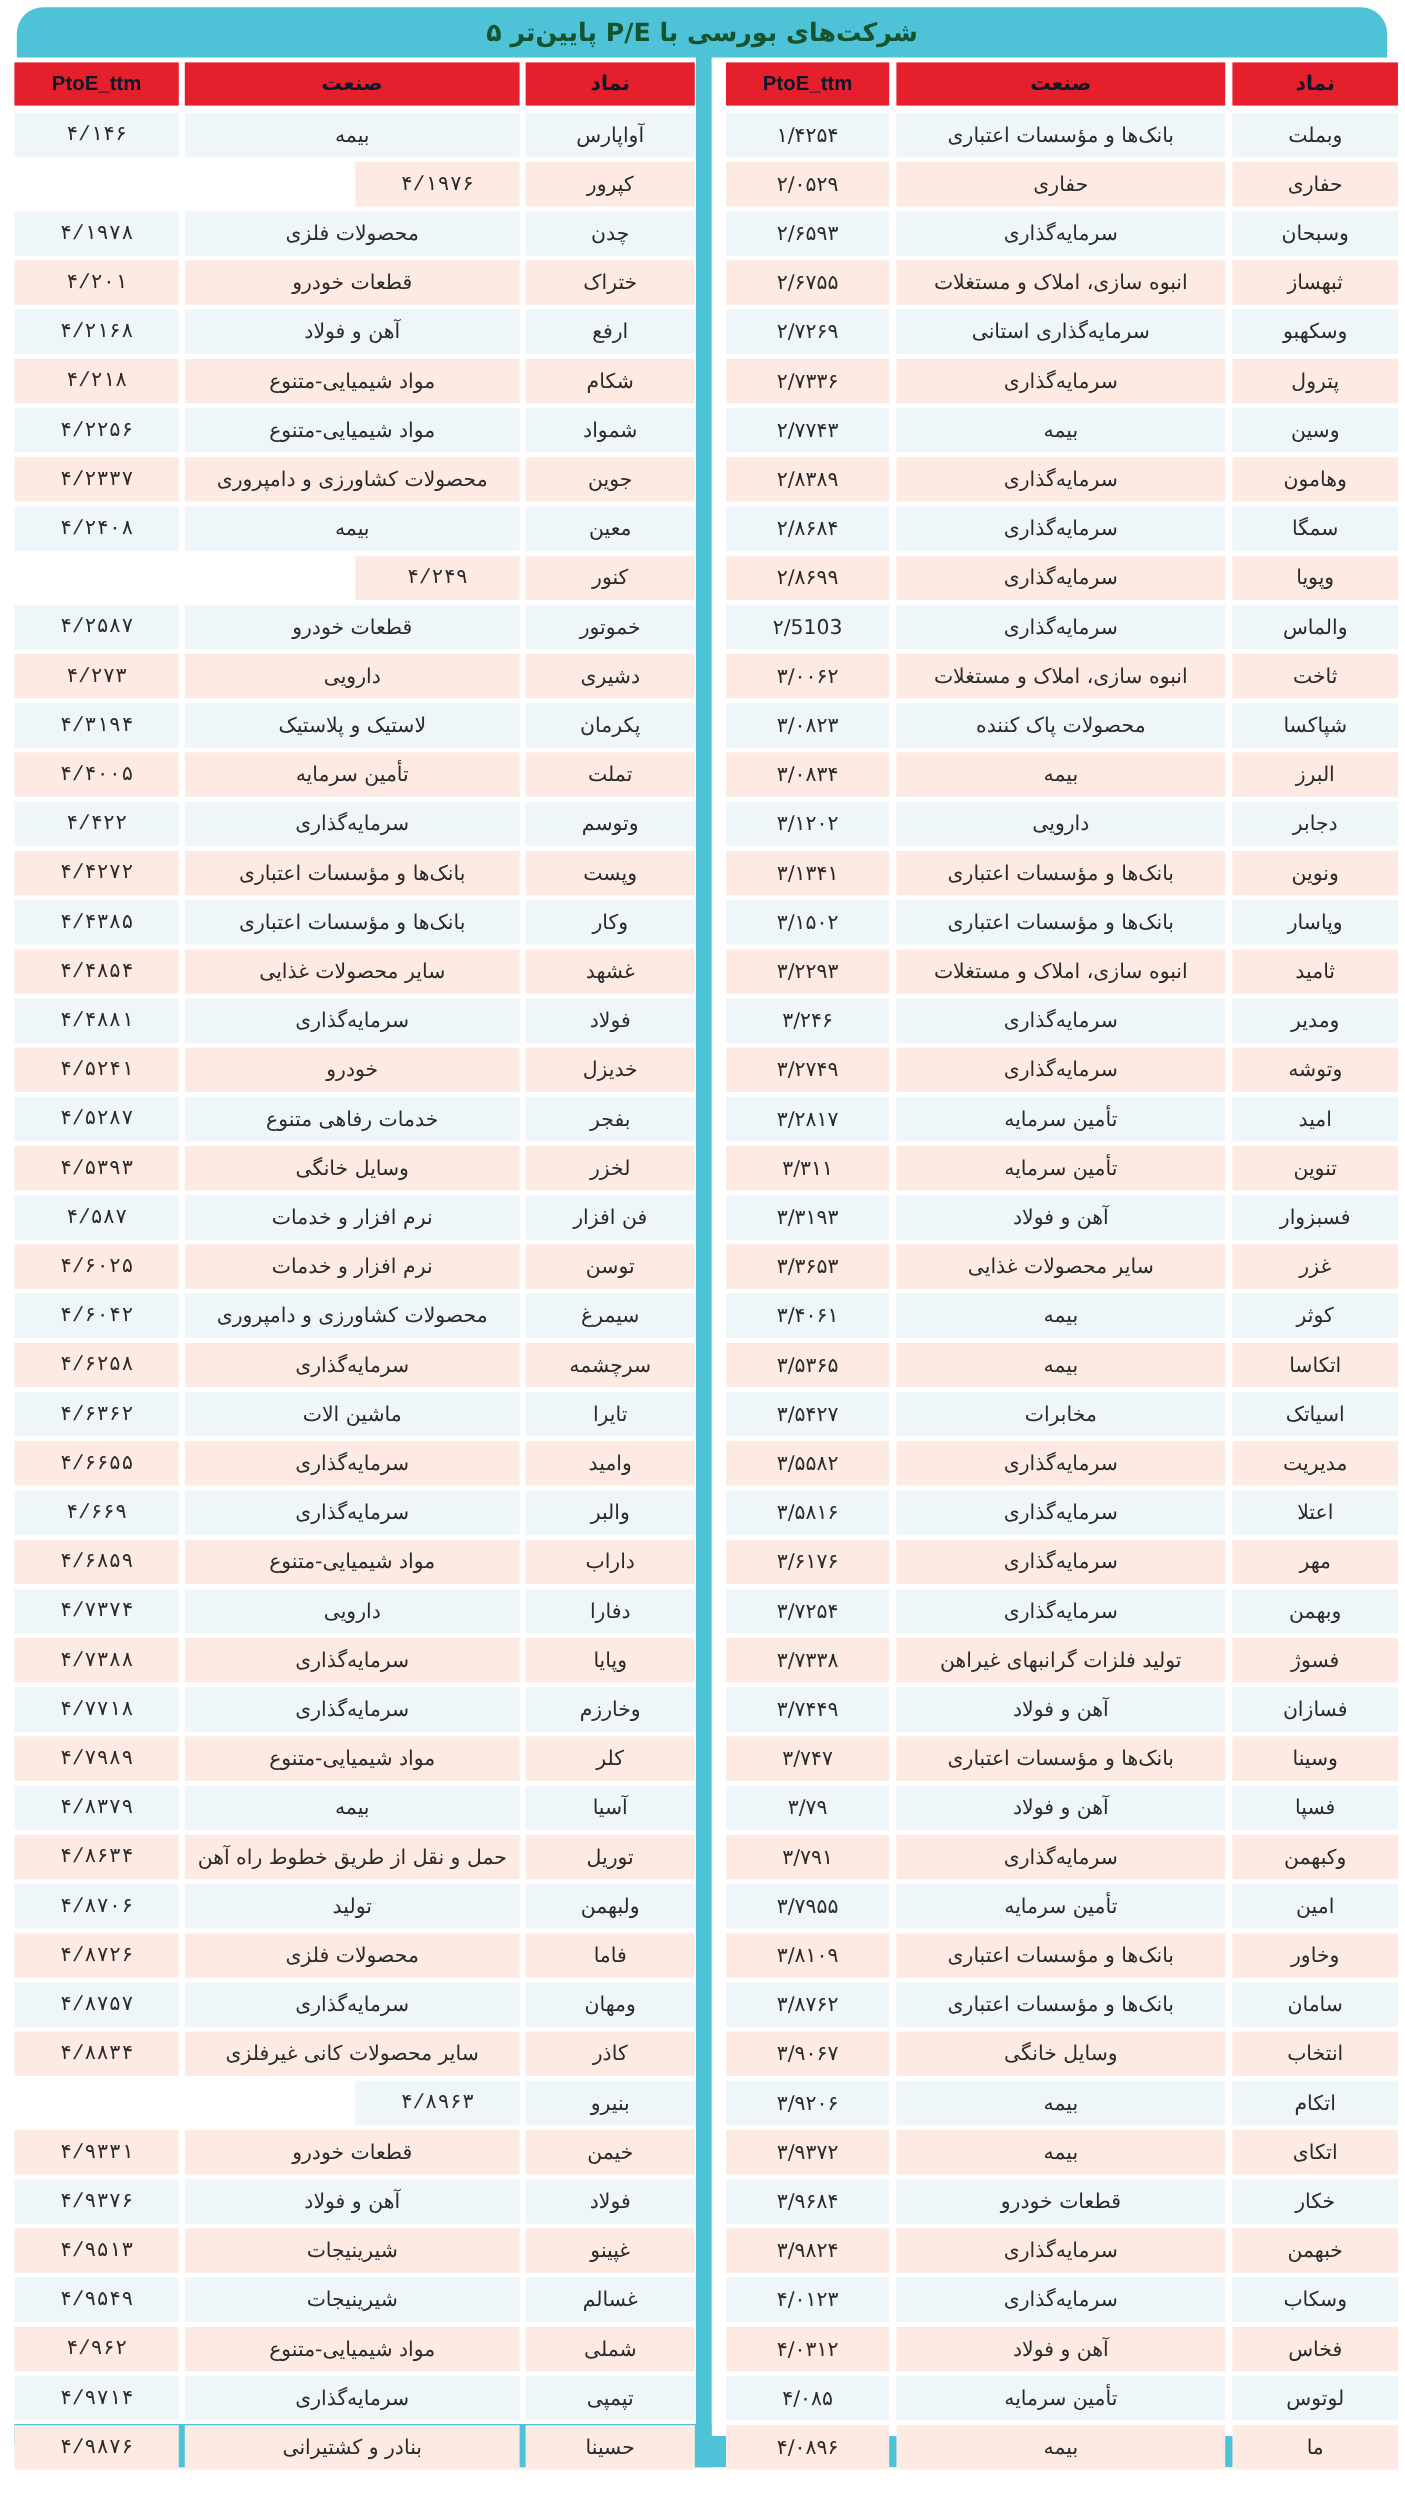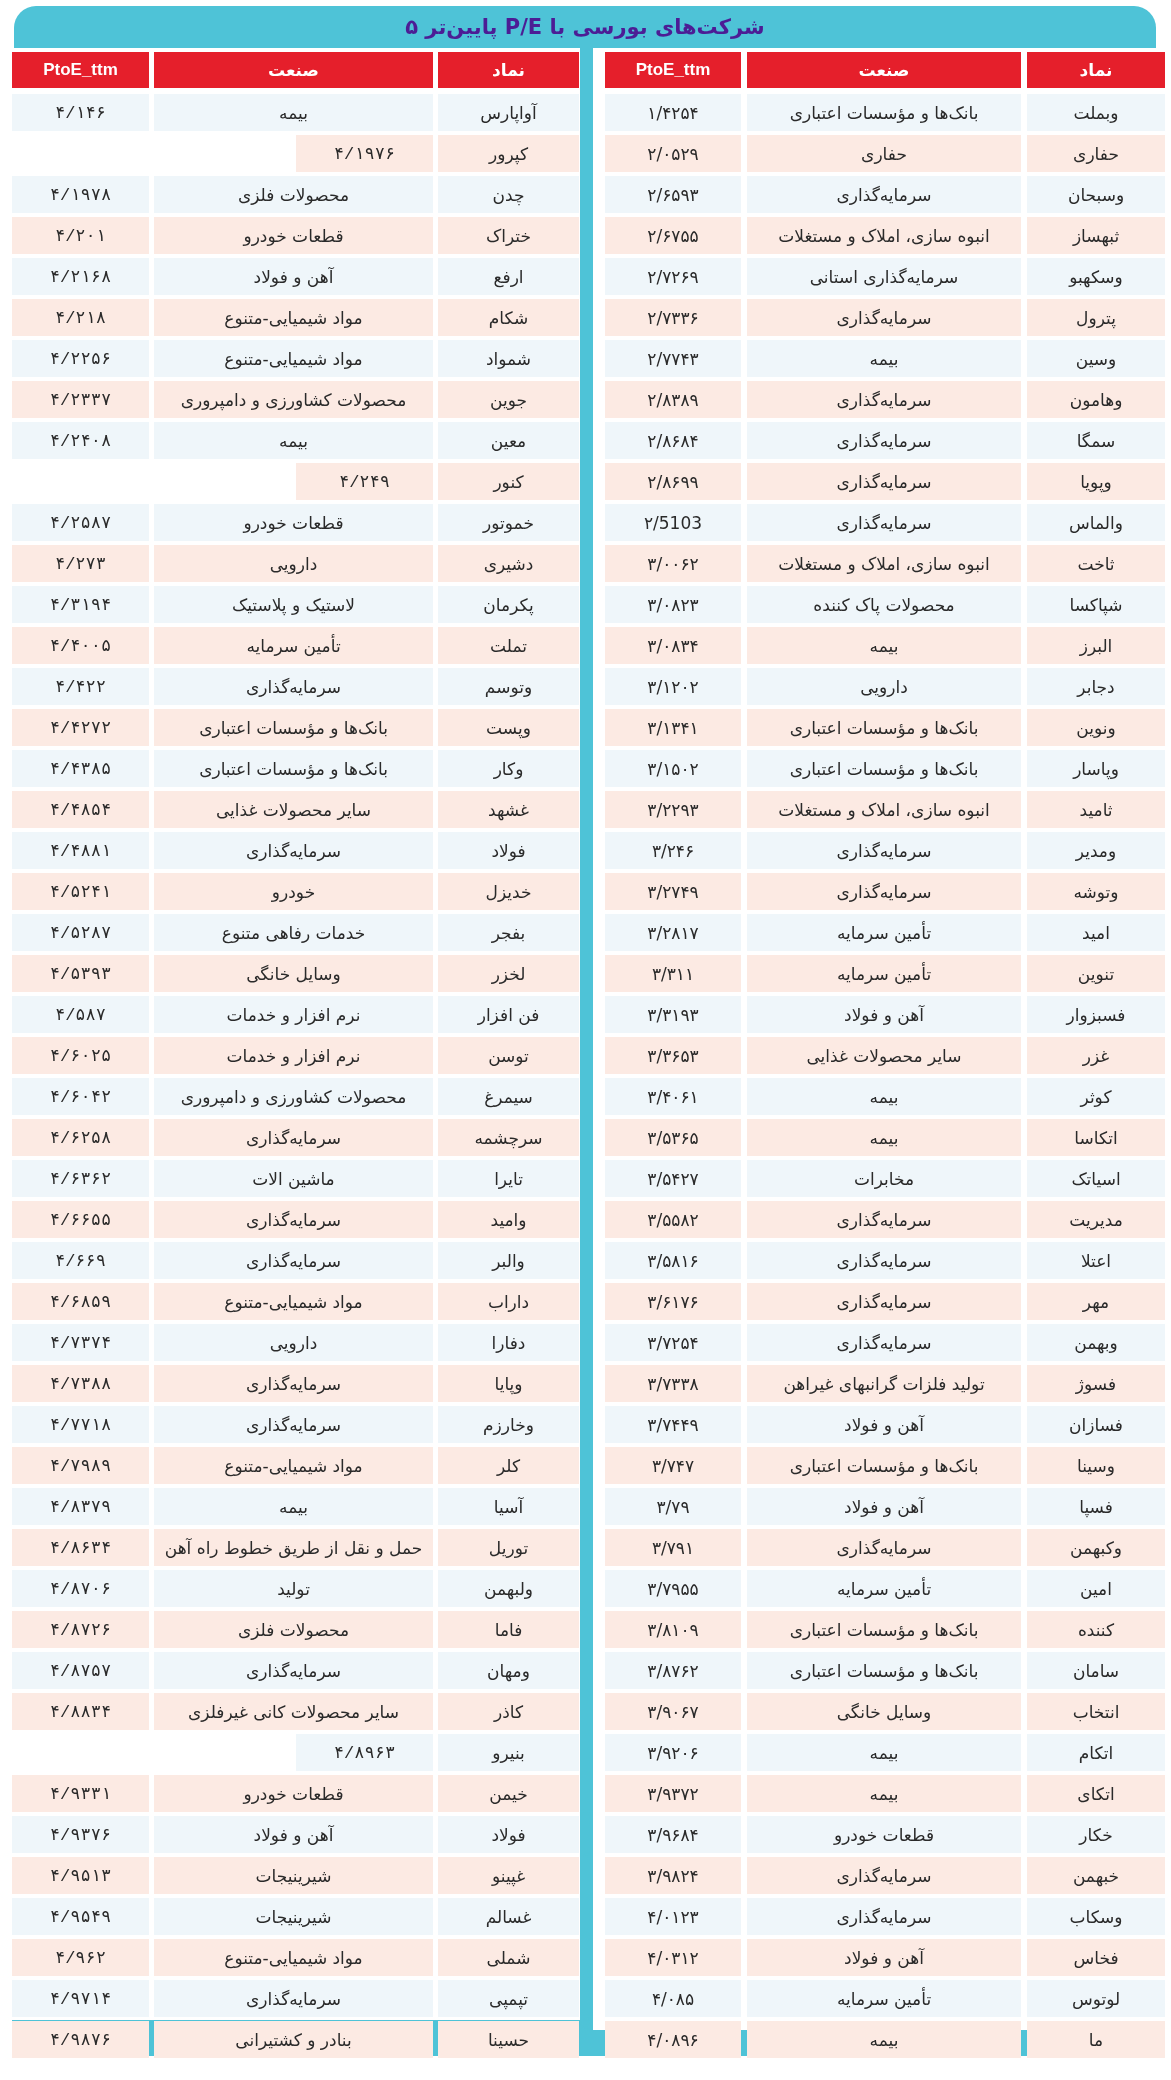--- a/index.html
+++ b/index.html
@@ -3,21 +3,21 @@
   <meta charset="utf-8">
   <style>
     * { box-sizing: border-box; margin: 0; padding: 0; }
     html, body { width: 1171px; height: 2080px; background: #ffffff; overflow: hidden; }
     body { position: relative; font-family: "DejaVu Sans", sans-serif; direction: rtl; }
 
     .frame-title {
       position: absolute; left: 14px; top: 6px; width: 1142px; height: 42px;
       background: #4ec3d7; border-radius: 22px 22px 0 0;
       display: flex; align-items: center; justify-content: center;
-      color: #4c1d95; font-weight: bold; font-size: 21px;
+      color: #14532d; font-weight: bold; font-size: 21px;
     }
     .divider {
       position: absolute; left: 580px; top: 44px; width: 13px; height: 1992px;
       background: #4ec3d7;
     }
     .bottom-bar {
       position: absolute; left: 12px; top: 2030px; width: 1140px; height: 26px;
       background: #4ec3d7; border-radius: 0 0 22px 22px;
     }
     .bottom-left {
@@ -36,21 +36,21 @@
 
     .row {
       display: flex; flex-direction: row; height: 41px; margin-bottom: 0;
     }
     .cell {
       display: flex; align-items: center; justify-content: center;
       font-size: 17px; color: #2a2a2a; height: 37px; margin: 2px 0;
       white-space: nowrap; overflow: hidden;
     }
     .hdr .cell {
-      background: #e51f2b; color: #ffffff; font-weight: bold; font-size: 17px;
+      background: #e51f2b; color: #0f172a; font-weight: bold; font-size: 17px;
       height: 36px; margin: 0;
     }
     .hdr { height: 38px; margin-bottom: 2px; }
 
     .left .c-sym { width: 141px; margin-left: 5px; }
     .left .c-ind { width: 279px; margin-left: 5px; }
     .left .c-pe  { width: 137px; font-family: Liberation Mono, monospace; }
 
     .right .c-sym { width: 138px; margin-left: 6px; }
     .right .c-ind { width: 274px; margin-left: 6px; }
@@ -254,21 +254,21 @@
         <div class="cell c-sym">وکبهمن</div>
         <div class="cell c-ind">سرمایه‌گذاری</div>
         <div class="cell c-pe">۳/۷۹۱</div>
       </div>
       <div class="row odd">
         <div class="cell c-sym">امین</div>
         <div class="cell c-ind">تأمین سرمایه</div>
         <div class="cell c-pe">۳/۷۹۵۵</div>
       </div>
       <div class="row even">
-        <div class="cell c-sym">کننده</div>
+        <div class="cell c-sym">وخاور</div>
         <div class="cell c-ind">بانک‌ها و مؤسسات اعتباری</div>
         <div class="cell c-pe">۳/۸۱۰۹</div>
       </div>
       <div class="row odd">
         <div class="cell c-sym">سامان</div>
         <div class="cell c-ind">بانک‌ها و مؤسسات اعتباری</div>
         <div class="cell c-pe">۳/۸۷۶۲</div>
       </div>
       <div class="row even">
         <div class="cell c-sym">انتخاب</div>

